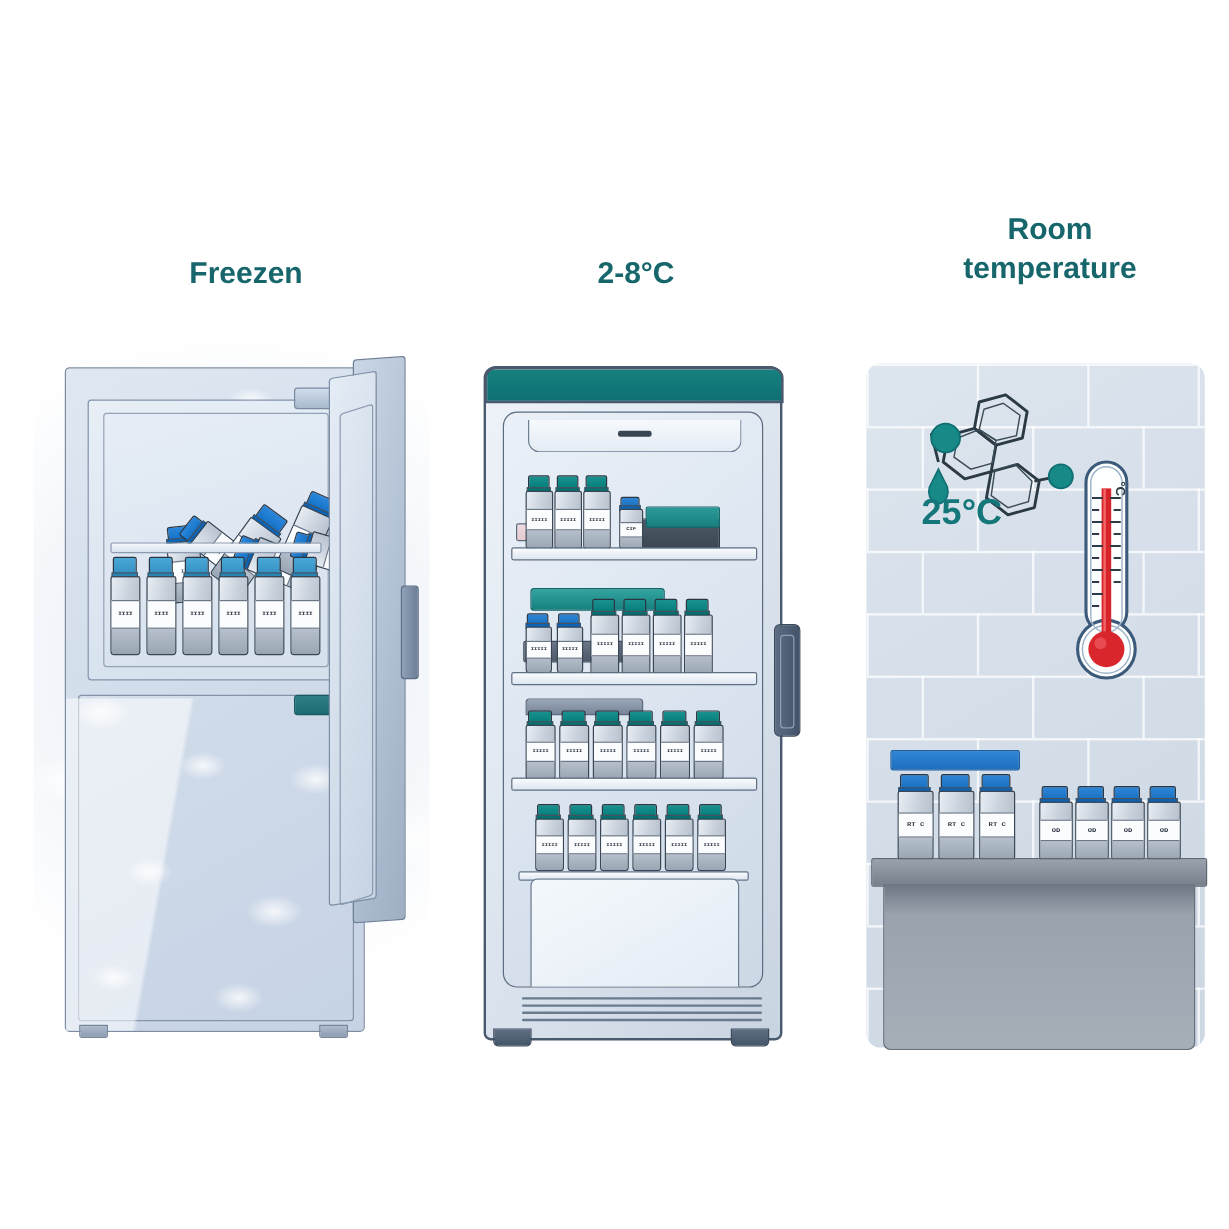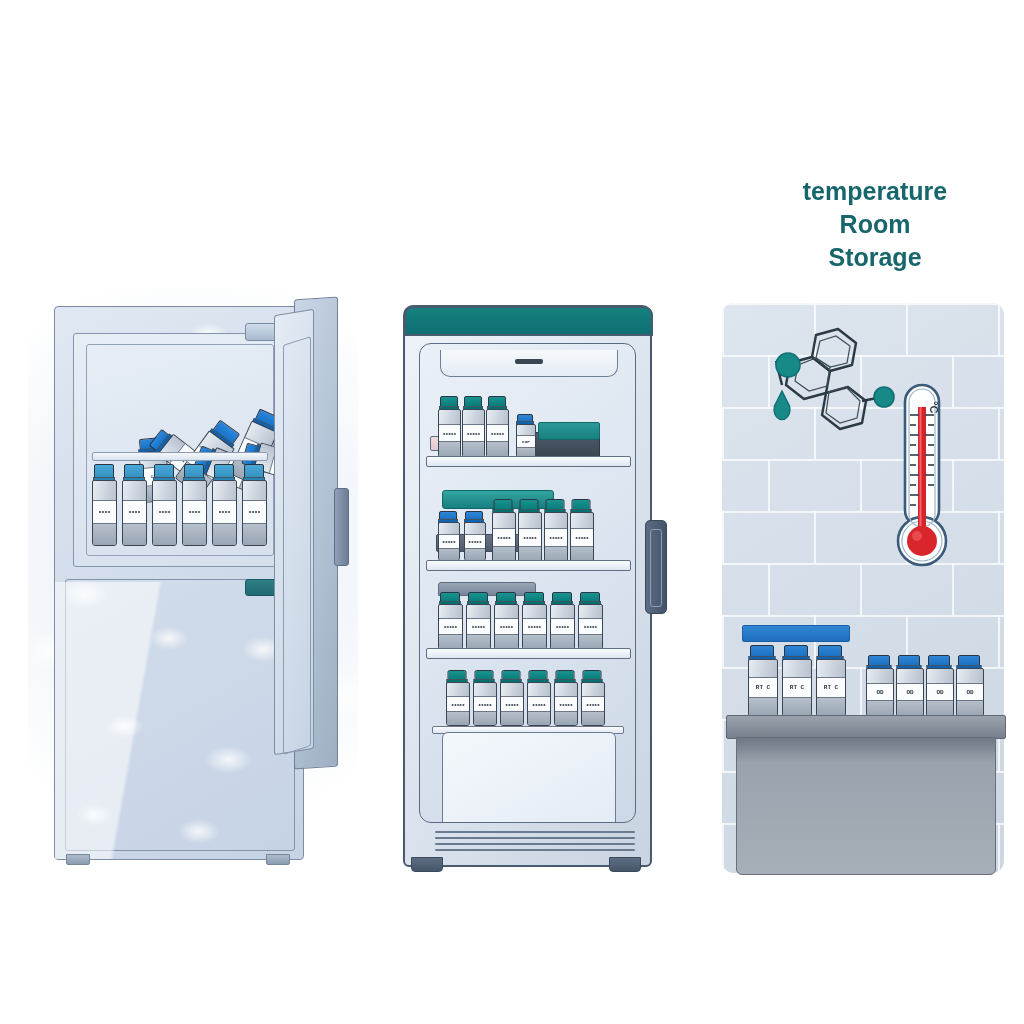--- a/index.html
+++ b/index.html
@@ -315,25 +315,28 @@
   .fz-jumble{position:absolute;left:62px;top:70px;width:200px;height:110px;}
   .fz-jumble .vial{filter:saturate(1.05);}
 </style>
 </head>
 <body>
 
 <div class="stage">
 
 
   <div class="caption" id="cap-freezer">
+    <div>Freezen</div>
+  </div>
+  <div class="caption" id="cap-fridge">
+    <div>2-8°C</div>
   </div>
   <div class="caption" id="cap-room">
+    <div>Room</div>
     <div>temperature</div>
-    <div>Room</div>
-    <div>Storage</div>
   </div>
 
   <div class="freezer-wrap">
     <div class="frost-halo"></div>
 
     <div class="fz-body">
       <div class="fz-frost"></div>
 
       <div class="fz-cab">
         <div class="fz-cab-in"></div>
@@ -838,20 +841,21 @@
         </g>
         <line x1="32" y1="38" x2="18" y2="36" stroke="#2b3a45" stroke-width="2.4"></line>
         <line x1="18" y1="36" x2="24" y2="60" stroke="#2b3a45" stroke-width="2.4"></line>
         <line x1="104" y1="76" x2="124" y2="72" stroke="#2b3a45" stroke-width="2.4"></line>
         <circle cx="30" cy="40" r="12" fill="#178a88" stroke="#0f6f72" stroke-width="1.6"></circle>
         <circle cx="126" cy="72" r="10" fill="#178a88" stroke="#0f6f72" stroke-width="1.6"></circle>
         <path d="M18 78 a8 10 0 1 0 12 0 l-6 -12 z" fill="#178a88" stroke="#0f6f72" stroke-width="1.4"></path>
       </svg>
     </div>
 
+    <div class="rt-temp">25°C</div>
 
     <div class="thermo">
       <svg viewBox="0 0 60 190" width="60" height="190">
         <rect x="13" y="4" width="34" height="142" rx="17" fill="#fdfefe" stroke="#3c5a7a" stroke-width="2.6"></rect>
         <circle cx="30" cy="160" r="24" fill="#fdfefe" stroke="#3c5a7a" stroke-width="2.6"></circle>
         <rect x="17" y="8" width="26" height="138" rx="13" fill="none" stroke="#9fb4c8" stroke-width="1.2"></rect>
         <circle cx="30" cy="160" r="20" fill="none" stroke="#9fb4c8" stroke-width="1.2"></circle>
         <rect x="26" y="26" width="8" height="130" fill="#d6242a"></rect>
         <rect x="27.5" y="26" width="2" height="130" fill="#f2666a"></rect>
         <circle cx="30" cy="160" r="15" fill="#d8262c"></circle>

